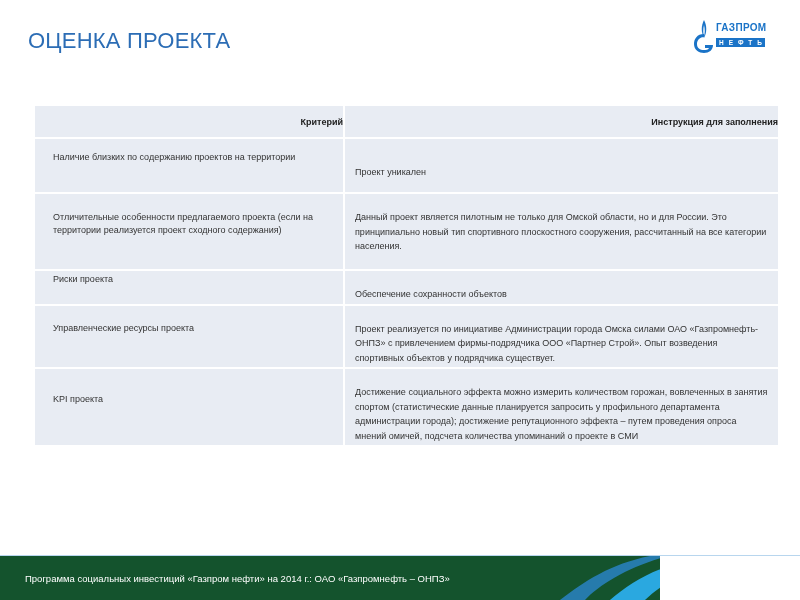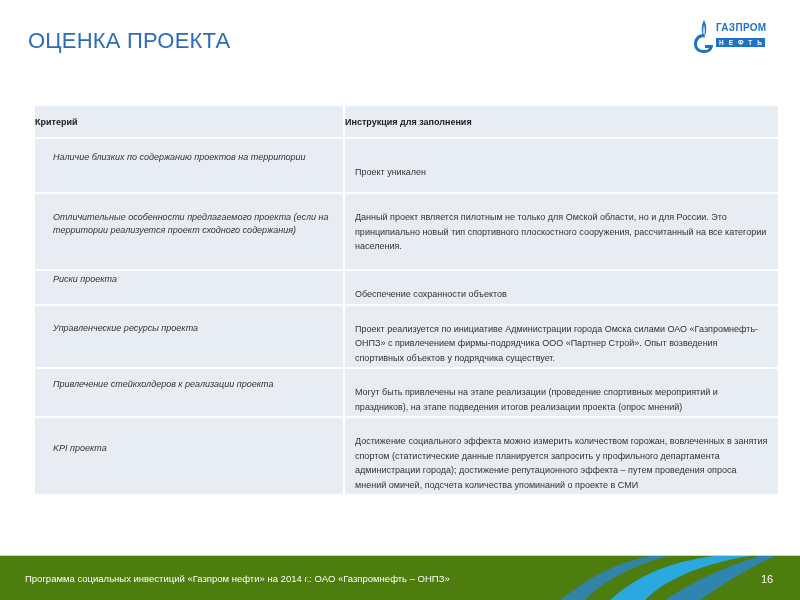--- a/index.html
+++ b/index.html
@@ -32,35 +32,35 @@
       position: absolute; left: 35px; top: 106px; width: 745px;
       border-collapse: separate; border-spacing: 0;
     }
     .table td, .table th {
       background: #e8ecf3;
       border-right: 2px solid #ffffff;
       border-bottom: 2px solid #ffffff;
       font-size: 9px; color: #222222; vertical-align: middle;
     }
     .table th {
-      height: 33px; font-weight: bold; text-align: left; font-size: 9px;
+      height: 33px; font-weight: bold; text-align: right; font-size: 9px;
     }
     .col-crit { width: 310px; }
     .col-inst { width: 435px; }
     .table td.crit {
-      font-style: italic; padding: 0 10px 16px 18px; line-height: 13px; color: #333333;
+      padding: 0 10px 16px 18px; line-height: 13px; color: #333333;
     }
     .table td.inst {
       padding: 16px 10px 2px 10px; line-height: 14.5px; color: #333333;
     }
     .table td.inst.top { vertical-align: top; }
 
     .footer {
-      position: absolute; left: 0; top: 556px; width: 800px; height: 44px;
-      background: #4d7c0f; overflow: hidden;
+      position: absolute; left: 0; top: 556px; width: 660px; height: 44px;
+      background: #14532d; overflow: hidden;
     }
     .footer-topline {
       position: absolute; left: 0; top: 555px; width: 800px; height: 1px; background: #b8d6ee;
     }
     .footer svg { position: absolute; left: 0; top: 0; }
     .footer-text {
       position: absolute; left: 25px; top: 17px; font-size: 9.5px; color: #ffffff;
       font-family: "Liberation Sans", sans-serif;
     }
     .page-number {
@@ -104,24 +104,20 @@
       <td class="inst top">Данный проект является пилотным не только для Омской области, но и для России. Это принципиально новый тип спортивного плоскостного сооружения, рассчитанный на все категории населения.</td>
     </tr>
     <tr style="height:24px;">
       <td class="crit">Риски проекта</td>
       <td class="inst">Обеспечение сохранности объектов</td>
     </tr>
     <tr style="height:61px;">
       <td class="crit">Управленческие ресурсы проекта</td>
       <td class="inst">Проект реализуется по инициативе Администрации города Омска силами ОАО «Газпромнефть-ОНПЗ» с привлечением фирмы-подрядчика ООО «Партнер Строй». Опыт возведения спортивных объектов  у подрядчика существует.</td>
     </tr>
-    <tr style="height:43px;">
-      <td class="crit">Привлечение стейкхолдеров к реализации проекта</td>
-      <td class="inst">Могут быть привлечены на этапе реализации (проведение спортивных мероприятий и праздников), на этапе подведения итогов реализации проекта (опрос мнений)</td>
-    </tr>
     <tr style="height:76px;">
       <td class="crit">KPI проекта</td>
       <td class="inst">Достижение социального эффекта можно измерить количеством горожан, вовлеченных в занятия спортом (статистические данные планируется запросить у профильного департамента администрации города); достижение репутационного эффекта – путем проведения опроса мнений омичей, подсчета количества упоминаний о проекте в СМИ</td>
     </tr>
   </tbody>
 </table>
 
 <div class="footer-topline"></div>
 <div class="footer">
   <svg width="800" height="44" viewBox="0 0 800 44">

